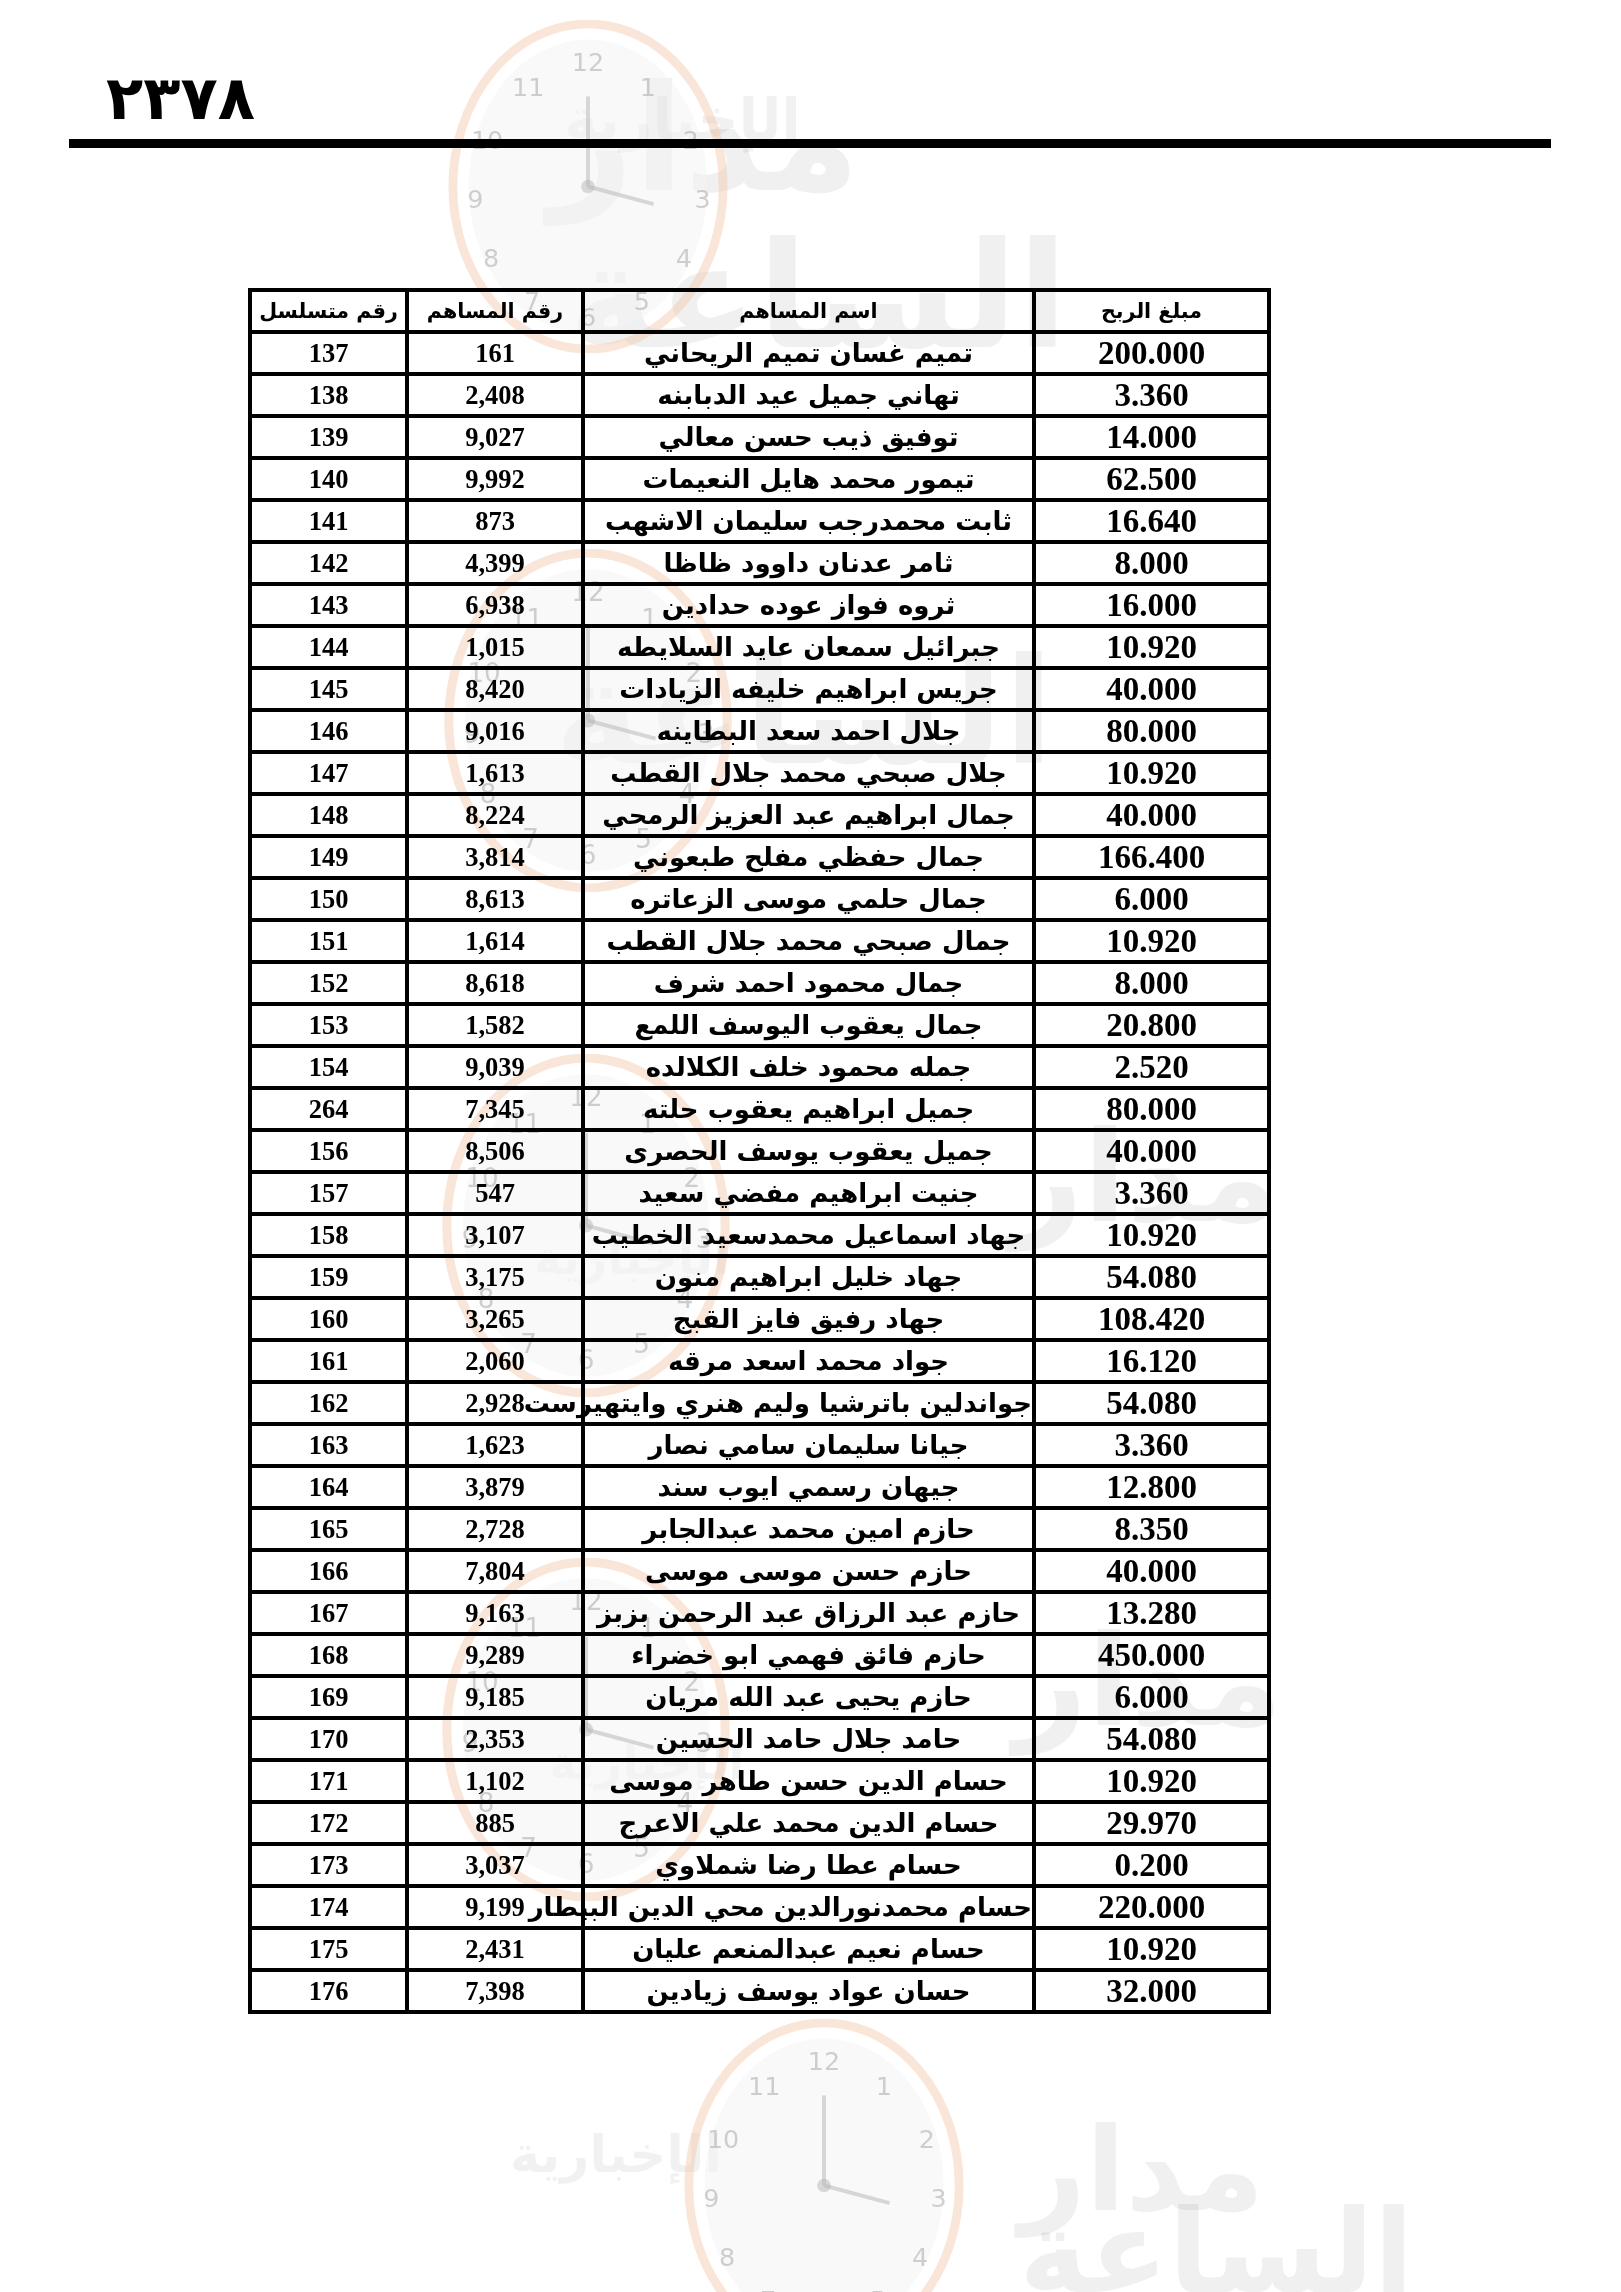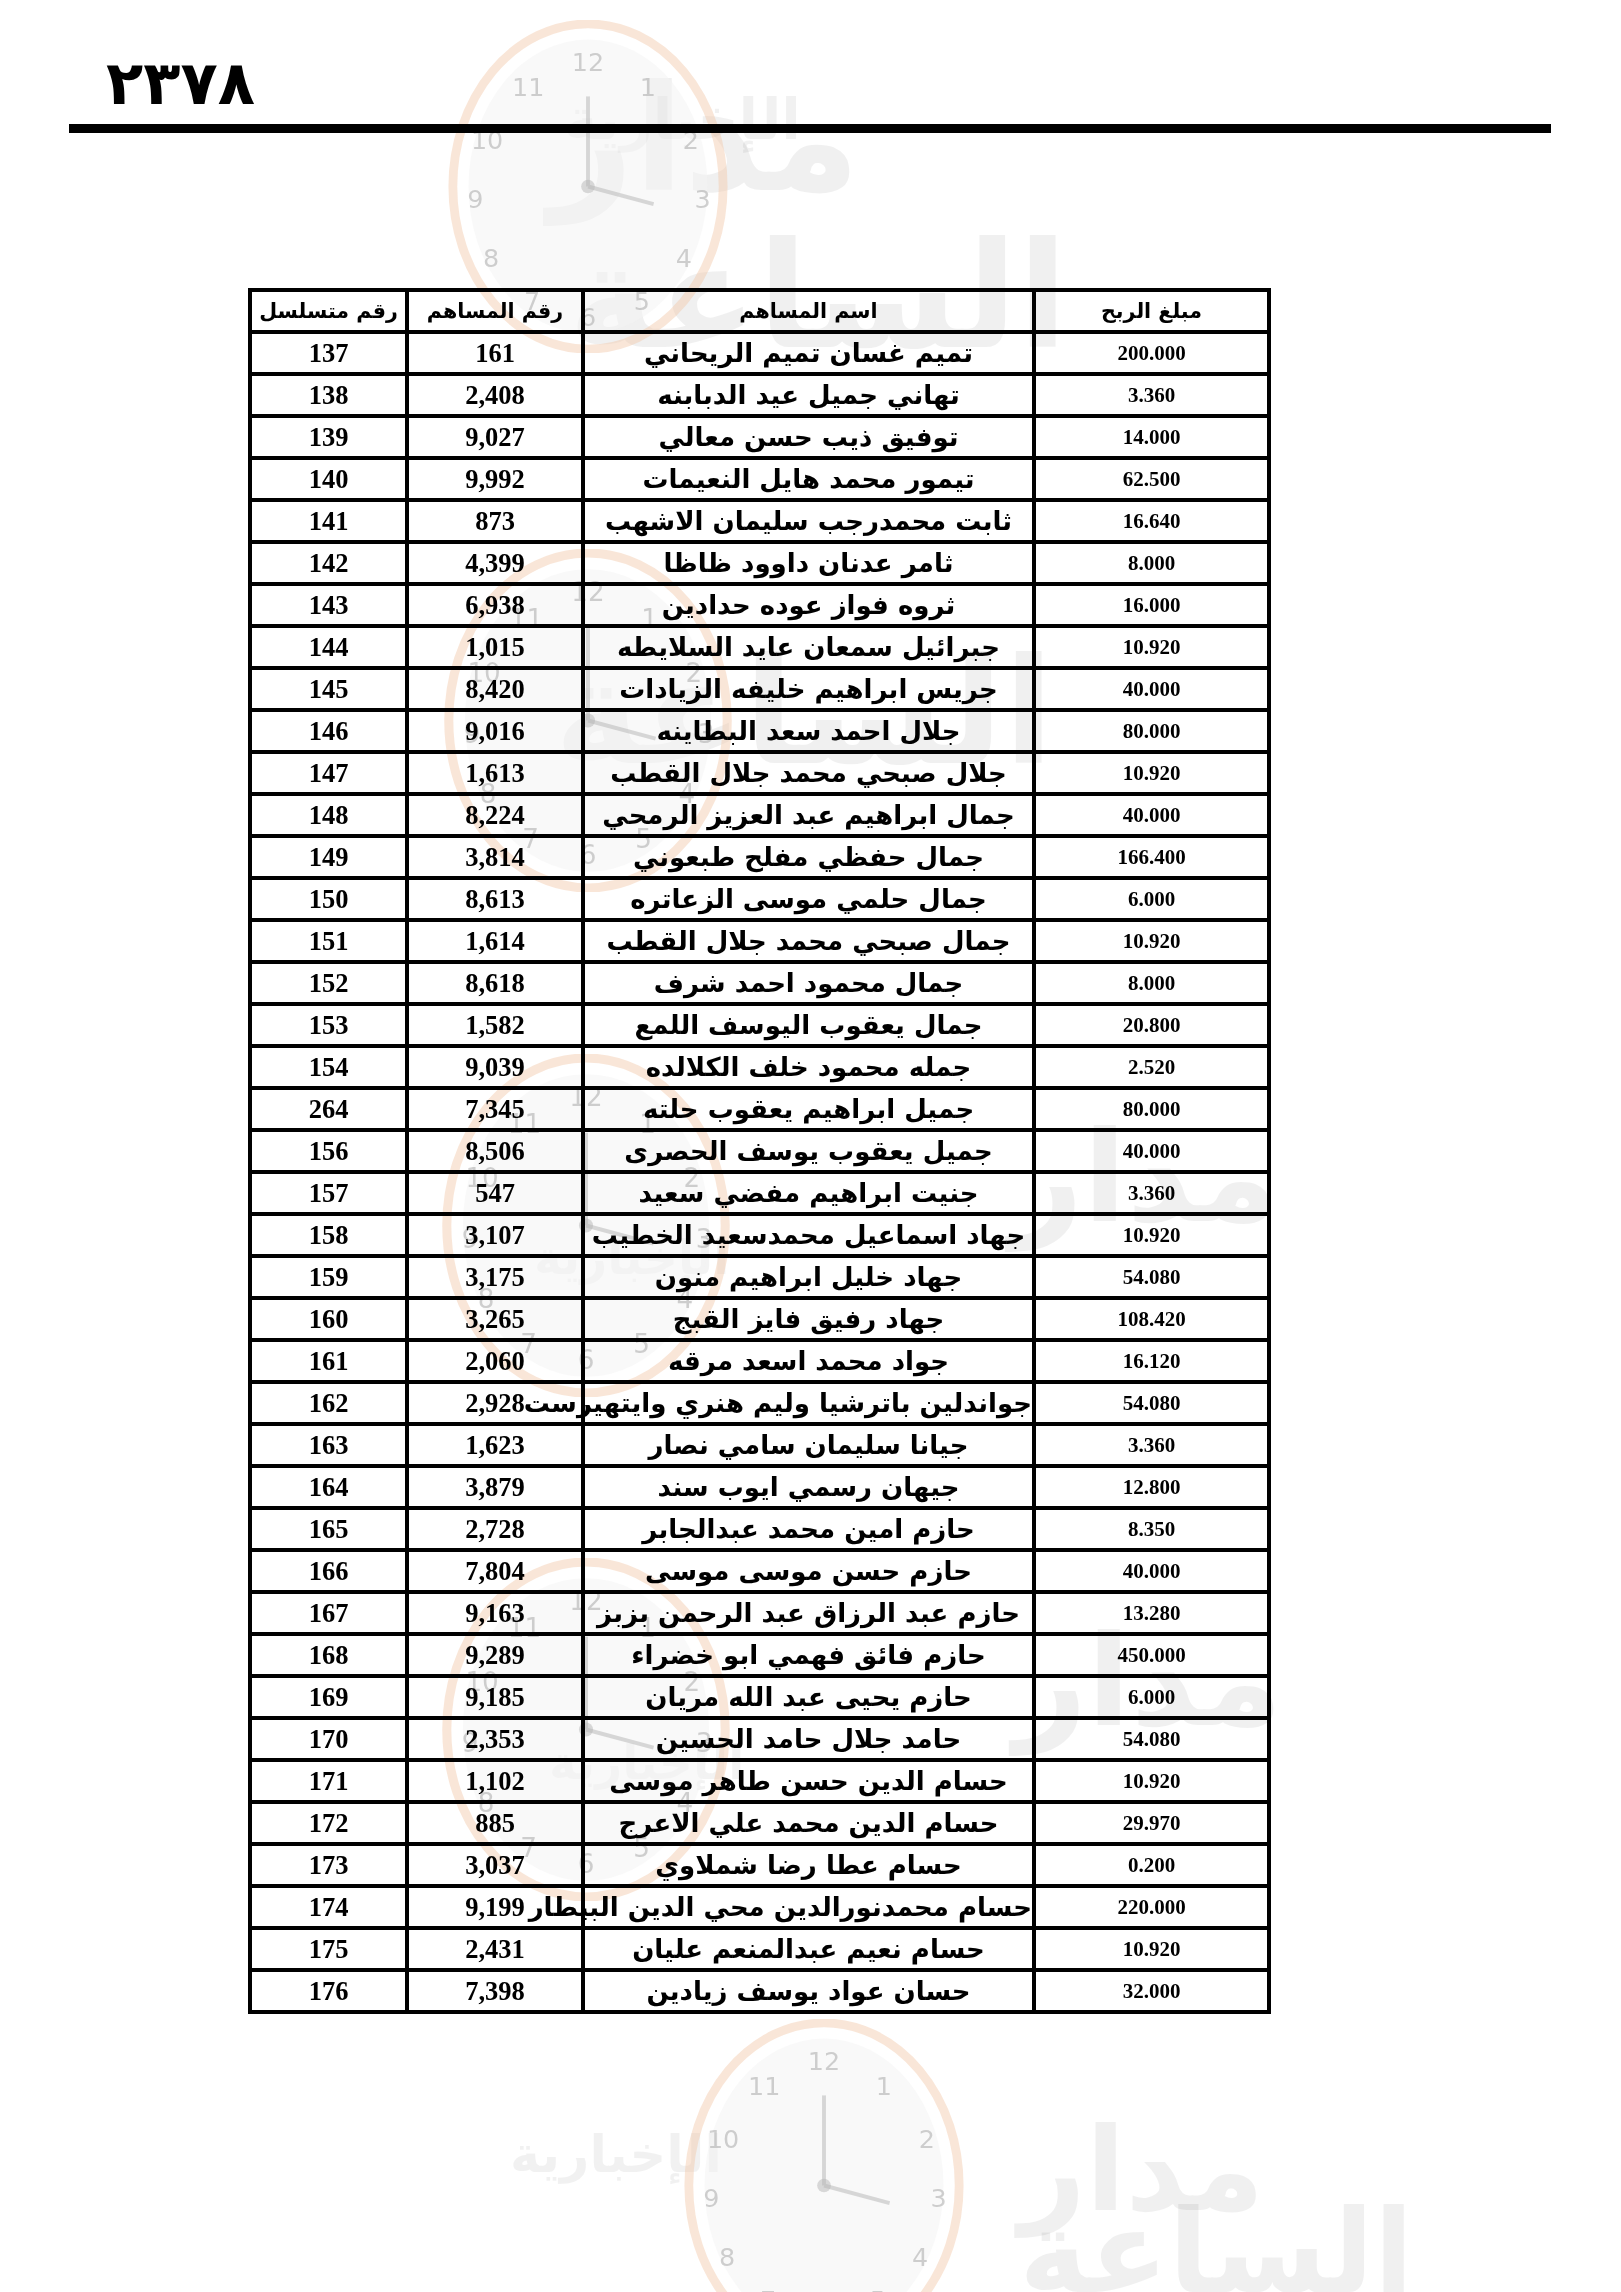--- a/index.html
+++ b/index.html
@@ -95,21 +95,21 @@
 
   .wm-clock {
     position: absolute;
     pointer-events: none;
   }
   .wm-clock svg { display: block; }
 
   
   .page-header {
     position: absolute;
-    top: 1px;
+    top: 16px;
     left: 0;
     width: 1360px;
     height: 196px;
     z-index: 3;
     padding-left: 13px;
   }
   .page-number {
     position: absolute;
     left: 106px;
     top: 51px;
@@ -193,21 +193,21 @@
 
   td.td-serial, td.td-shnum {
     text-align: center;
     font-family: "Liberation Serif", serif;
     font-size: 26.5px;
     font-weight: 700;
   }
   td.td-amount {
     text-align: center;
     font-family: "Liberation Serif", serif;
-    font-size: 21px;
+    font-size: 33px;
     font-weight: 700;
   }
   td.td-name {
     text-align: center;
     font-family: "DejaVu Sans", sans-serif;
     font-size: 26px;
     font-weight: 700;
     direction: rtl;
     padding: 0 9.8px;
     white-space: nowrap;

